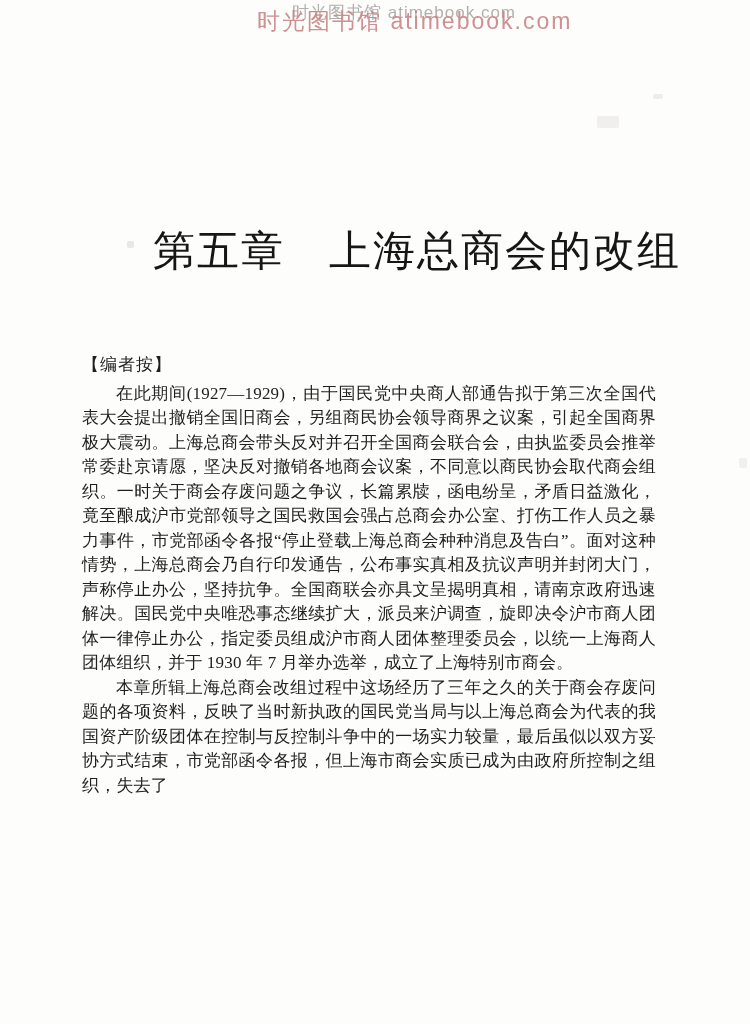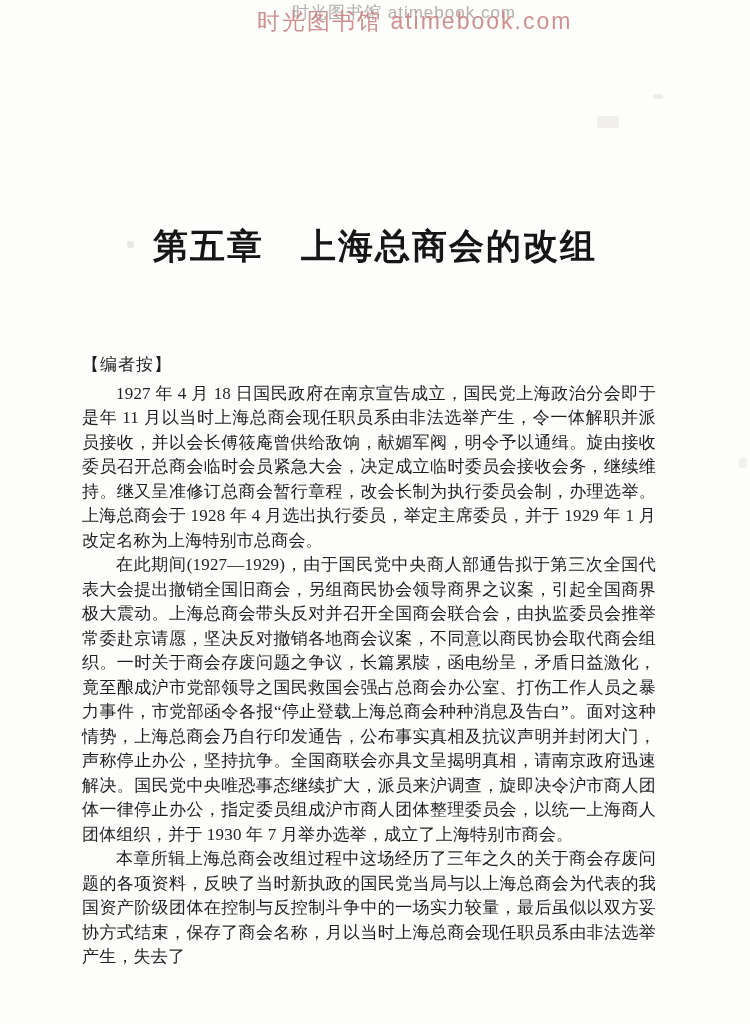--- a/index.html
+++ b/index.html
@@ -24,22 +24,22 @@
   .wm-front {
     position: absolute; left: 257px; top: 6px;
     font-size: 23px; letter-spacing: 2px; white-space: nowrap;
     font-family: "Liberation Sans", "DejaVu Sans", sans-serif;
     opacity: 0.9;
   }
   .chapter-title {
     position: absolute;
     left: 153px; top: 223px;
     margin: 0;
-    font-size: 35px;
-    font-weight: bold;
+    font-size: 42px;
+    font-weight: normal;
     letter-spacing: 2px;
     color: #161616;
     white-space: nowrap;
   }
   .body-text {
     position: absolute;
     left: 82px; top: 353px;
     width: 574px;
     font-size: 17px;
     line-height: 24.5px;
@@ -69,23 +69,22 @@
 
   <div class="watermark">
     <span class="wm-back" style="color: rgb(168, 162, 160);">时光图书馆 atimebook.com</span>
     <span class="wm-front" style="color: rgb(201, 133, 133);">时光图书馆 atimebook.com</span>
   </div>
 
   <h1 class="chapter-title">第五章　上海总商会的改组</h1>
 
   <div class="body-text">
     <div class="editor-label">【编者按】</div>
-    <p>1927 年 4 月 18 日国民政府在南京宣告成立，国民党上海政治分会即于是年 11 月以当时上海总商会现任职员系由非法选举产生，令一体解职并派员接收，并以会长傅筱庵曾供给敌饷，献媚军阀，明令予以通缉。旋由接收委员召开总商会临时会员紧急大会，决定成立临时委员会接收会务，继续维持。继又呈准修订总商会暂行章程，改会长制为执行委员会制，办理选举。上海总商会于 1928 年 4 月选出执行委员，举定主席委员，并于 1929 年 1 月改定名称为上海特别市总商会。</p>
     <p>在此期间(1927—1929)，由于国民党中央商人部通告拟于第三次全国代表大会提出撤销全国旧商会，另组商民协会领导商界之议案，引起全国商界极大震动。上海总商会带头反对并召开全国商会联合会，由执监委员会推举常委赴京请愿，坚决反对撤销各地商会议案，不同意以商民协会取代商会组织。一时关于商会存废问题之争议，长篇累牍，函电纷呈，矛盾日益激化，竟至酿成沪市党部领导之国民救国会强占总商会办公室、打伤工作人员之暴力事件，市党部函令各报“停止登载上海总商会种种消息及告白”。面对这种情势，上海总商会乃自行印发通告，公布事实真相及抗议声明并封闭大门，声称停止办公，坚持抗争。全国商联会亦具文呈揭明真相，请南京政府迅速解决。国民党中央唯恐事态继续扩大，派员来沪调查，旋即决令沪市商人团体一律停止办公，指定委员组成沪市商人团体整理委员会，以统一上海商人团体组织，并于 1930 年 7 月举办选举，成立了上海特别市商会。</p>
-    <p>本章所辑上海总商会改组过程中这场经历了三年之久的关于商会存废问题的各项资料，反映了当时新执政的国民党当局与以上海总商会为代表的我国资产阶级团体在控制与反控制斗争中的一场实力较量，最后虽似以双方妥协方式结束，保存了商会名称，月以当时上海总商会现任职员系由非法选举产生，失去了</p>
+    <p>本章所辑上海总商会改组过程中这场经历了三年之久的关于商会存废问题的各项资料，反映了当时新执政的国民党当局与以上海总商会为代表的我国资产阶级团体在控制与反控制斗争中的一场实力较量，最后虽似以双方妥协方式结束，市党部函令各报，但上海市商会实质已成为由政府所控制之组织，失去了</p>
   </div>
 
   <div class="speck speck-1"></div>
   <div class="speck speck-2"></div>
   <div class="speck speck-3"></div>
   <div class="speck speck-4"></div>
 
 </div>
 
 </body></html>

